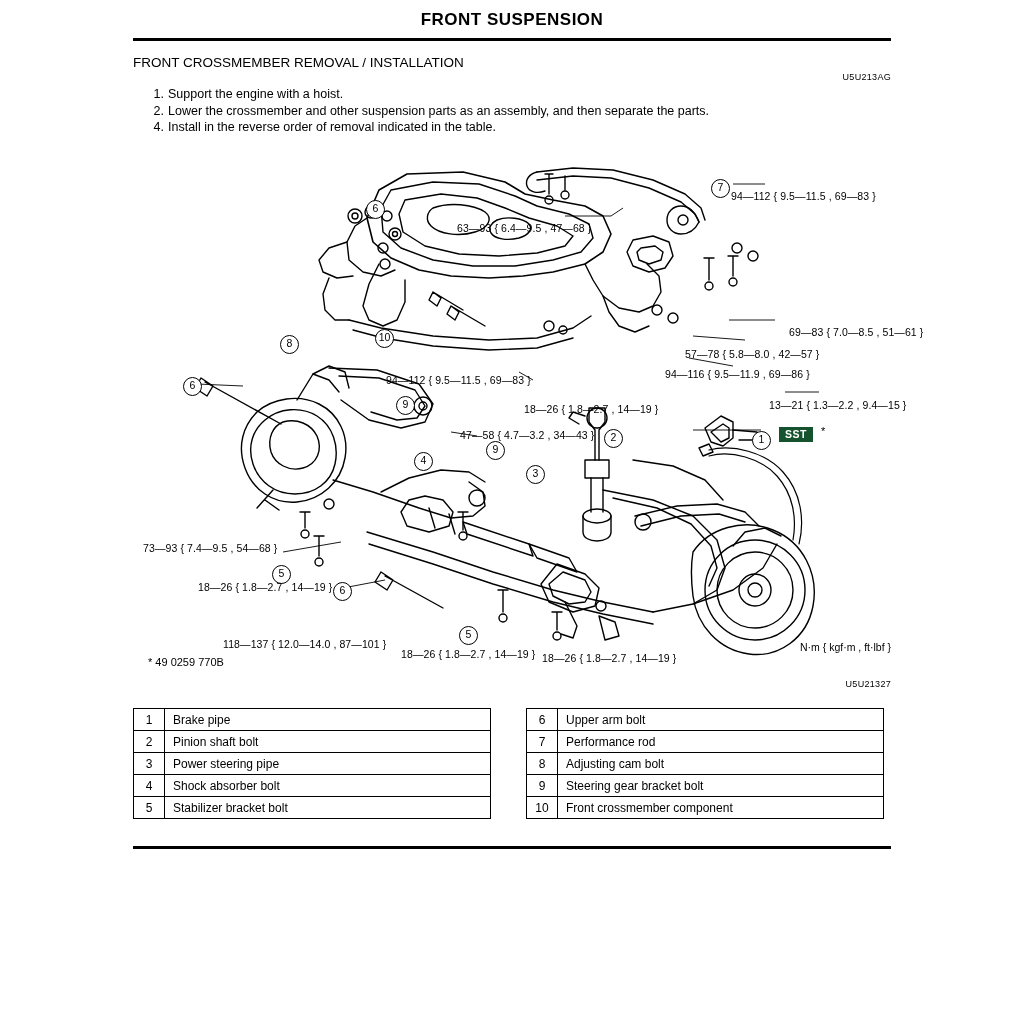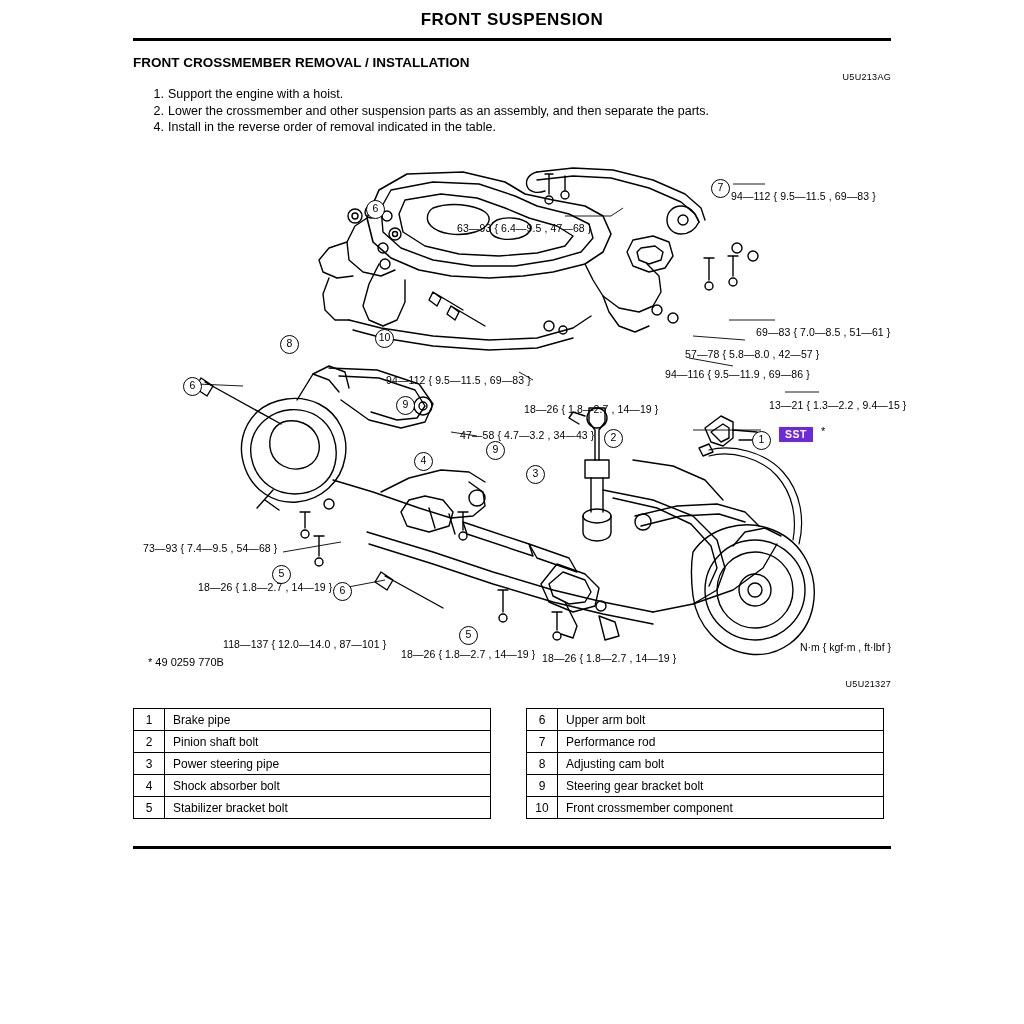--- a/index.html
+++ b/index.html
@@ -42,21 +42,21 @@
     position: absolute;
     left: 133px; top: 846px;
     width: 758px; height: 3px;
     background: #000;
   }
 
   .section-title {
     position: absolute;
     left: 133px; top: 55px;
     font-size: 13.5px;
-    font-weight: bold;
+    font-weight: normal;
   }
   .code-tr {
     position: absolute;
     right: 133px; top: 72px;
     font-size: 9px;
     letter-spacing: 0.3px;
     margin-left: 20px;
   }
   .code-br {
     position: absolute;
@@ -104,21 +104,21 @@
     border: 1.3px solid #000;
     border-radius: 50%;
     font-size: 10.5px;
     line-height: 15px;
     text-align: center;
     background: #fff;
     font-family: "Liberation Sans", sans-serif;
   }
   .sst-box {
     position: absolute;
-    background: #6d28d9;
+    background: #14532d;
     color: #fff;
     font-size: 10.5px;
     font-weight: bold;
     padding: 1px 6px 2px 6px;
     letter-spacing: 0.5px;
   }
   .star {
     position: absolute;
     font-size: 11px;
   }
@@ -357,21 +357,21 @@
     <div class="callout" style="left:619px; top:271px;">1</div>
     <div class="callout" style="left:139px; top:405px;">5</div>
     <div class="callout" style="left:200px; top:422px;">6</div>
     <div class="callout" style="left:326px; top:466px;">5</div>
 
     <div class="sst-box" style="left:646px; top:267px;">SST</div>
     <div class="star" style="left:688px; top:265px;">*</div>
 
     <div class="dlabel" style="left:598px; top:30px;">94—112 { 9.5—11.5 , 69—83 }</div>
     <div class="dlabel" style="left:324px; top:62px;">63—93 { 6.4—9.5 , 47—68 }</div>
-    <div class="dlabel" style="left:585px; top:166px;padding-left:38px;">69—83 { 7.0—8.5 , 51—61 }</div>
+    <div class="dlabel" style="left:618px; top:166px;padding-left:38px;">69—83 { 7.0—8.5 , 51—61 }</div>
     <div class="dlabel" style="left:552px; top:188px;">57—78 { 5.8—8.0 , 42—57 }</div>
     <div class="dlabel" style="left:532px; top:208px;">94—116 { 9.5—11.9 , 69—86 }</div>
     <div class="dlabel" style="left:253px; top:214px;">94—112 { 9.5—11.5 , 69—83 }</div>
     <div class="dlabel" style="left:636px; top:239px;">13—21 { 1.3—2.2 , 9.4—15 }</div>
     <div class="dlabel" style="left:391px; top:243px;">18—26 { 1.8—2.7 , 14—19 }</div>
     <div class="dlabel" style="left:327px; top:269px;">47—58 { 4.7—3.2 , 34—43 }</div>
     <div class="dlabel" style="left:10px;  top:382px;">73—93 { 7.4—9.5 , 54—68 }</div>
     <div class="dlabel" style="left:65px;  top:421px;">18—26 { 1.8—2.7 , 14—19 }</div>
     <div class="dlabel" style="left:90px;  top:478px;">118—137 { 12.0—14.0 , 87—101 }</div>
     <div class="dlabel" style="left:268px; top:488px;">18—26 { 1.8—2.7 , 14—19 }</div>

